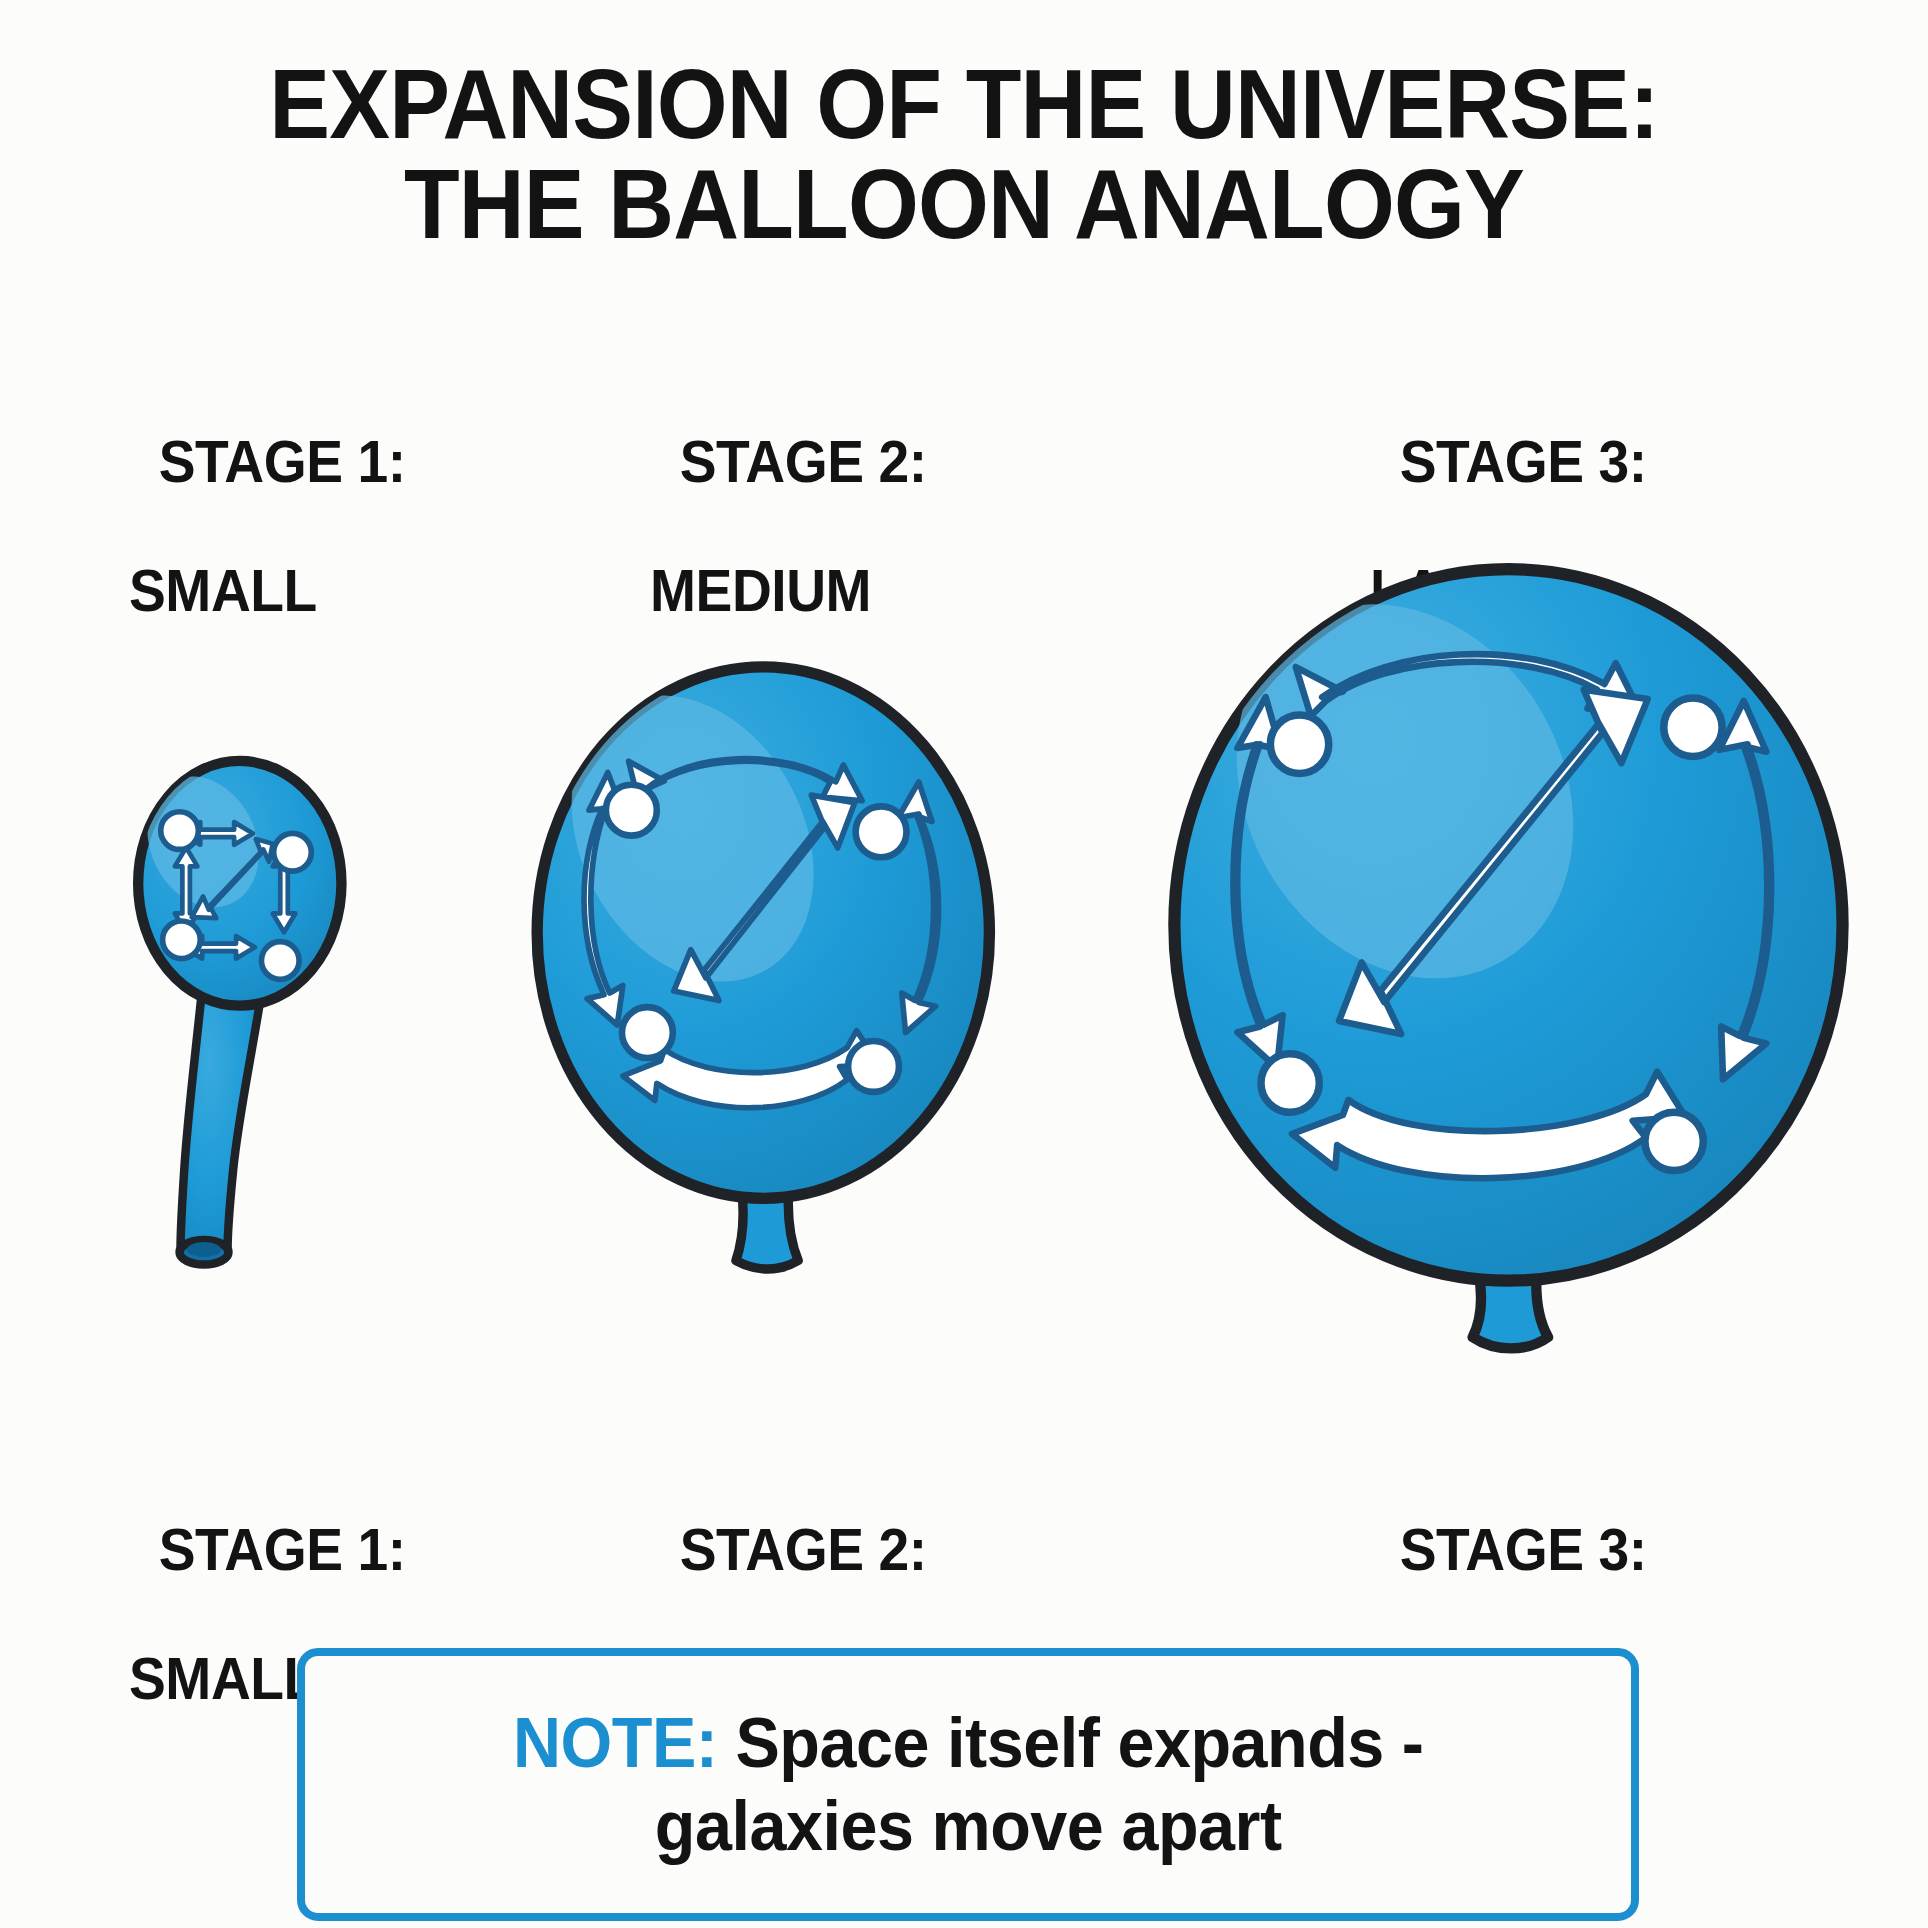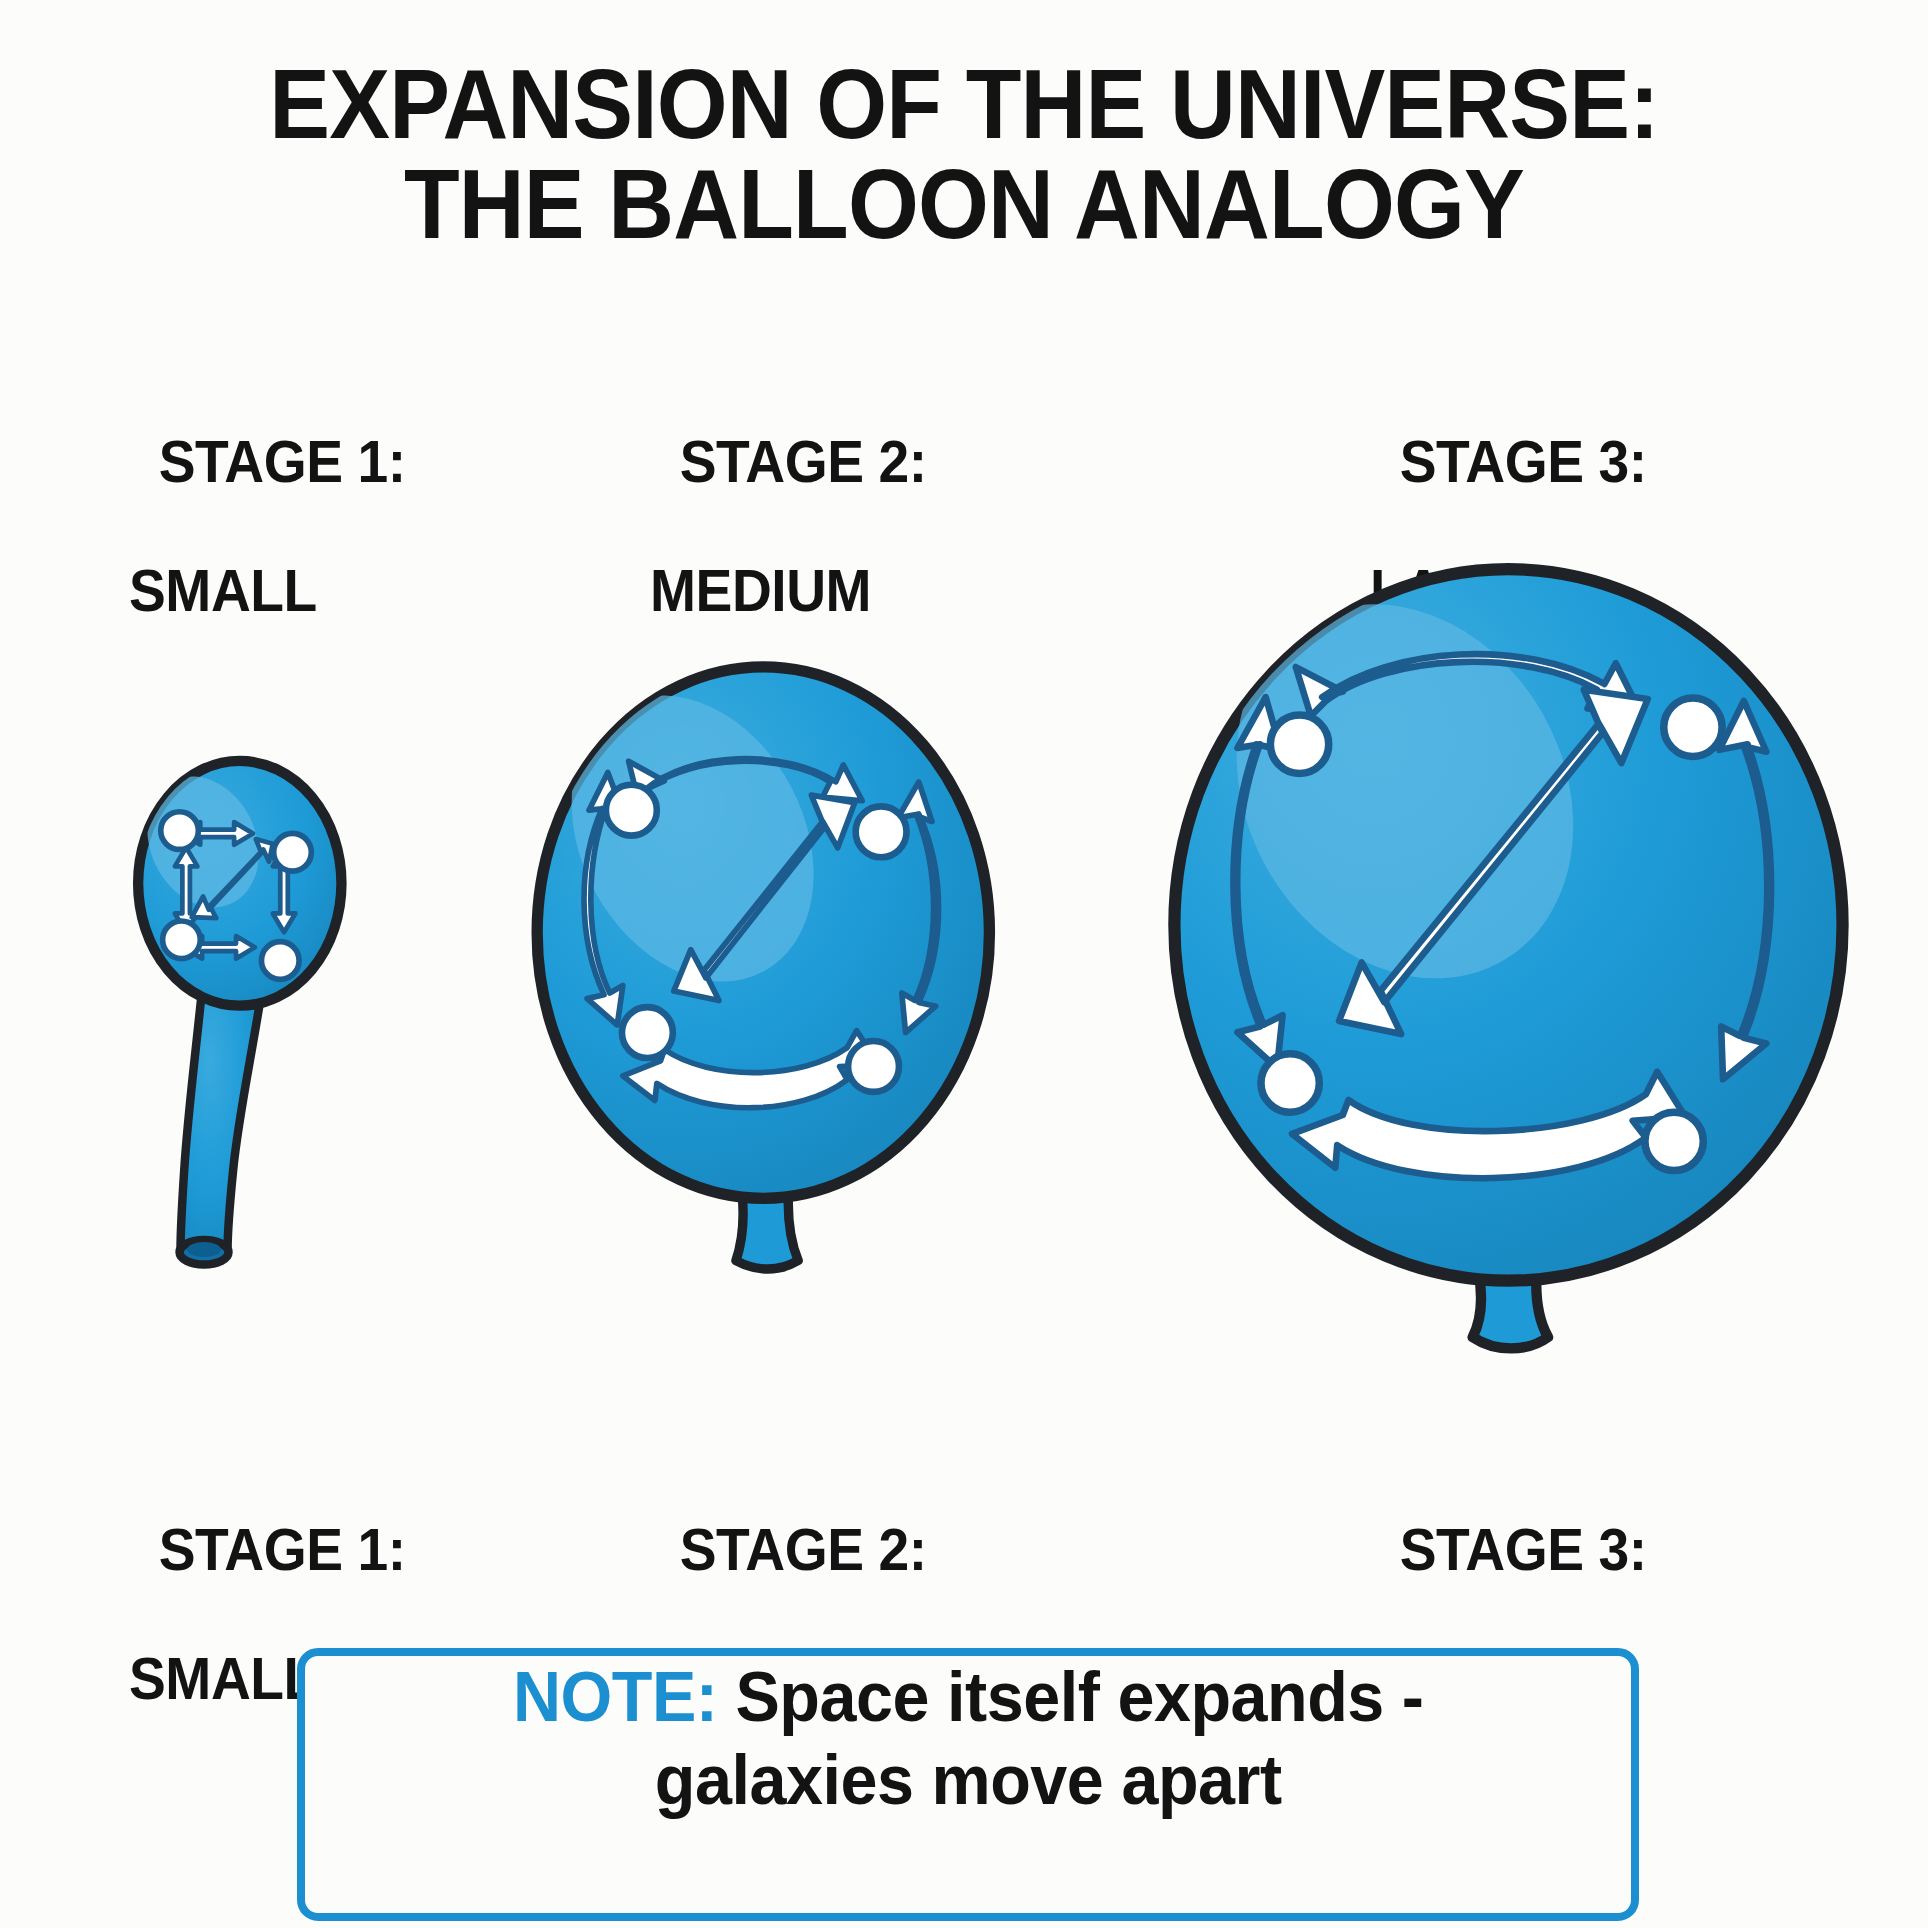--- a/index.html
+++ b/index.html
@@ -56,20 +56,21 @@
   
   #note{
     position:absolute;
     left:297px; top:1648px;
     width:1342px; height:273px;
     box-sizing:border-box;
     border:8.5px solid #1b8fd0;
     border-radius:21px;
     background:#fcfcfb;
     display:flex;
+    align-items:center;
     justify-content:center;
   }
   #note-text{
     text-align:center;
     font-weight:700;
     font-size:70px;
     line-height:1.18;
     color:#131313;
     letter-spacing:-0.5px;
     transform:scaleX(0.95);

